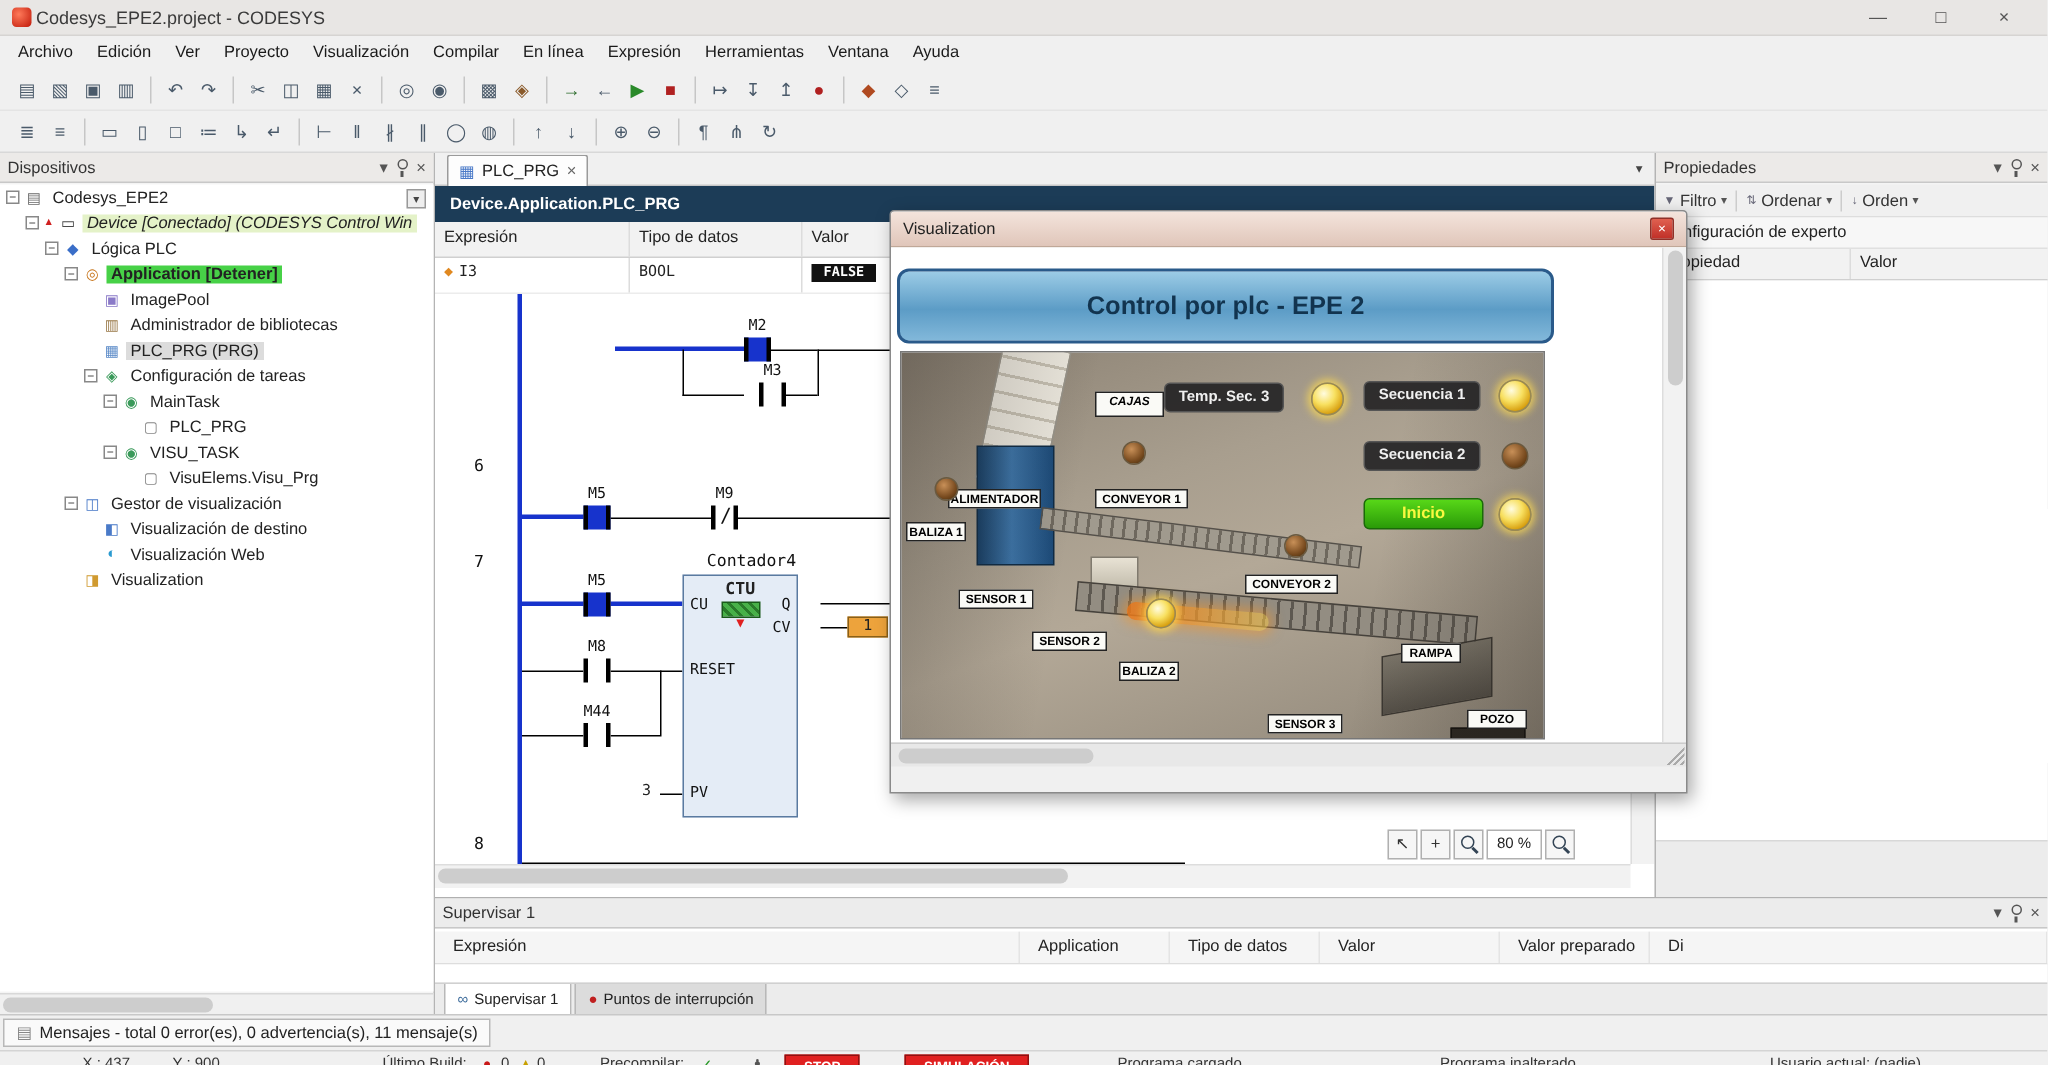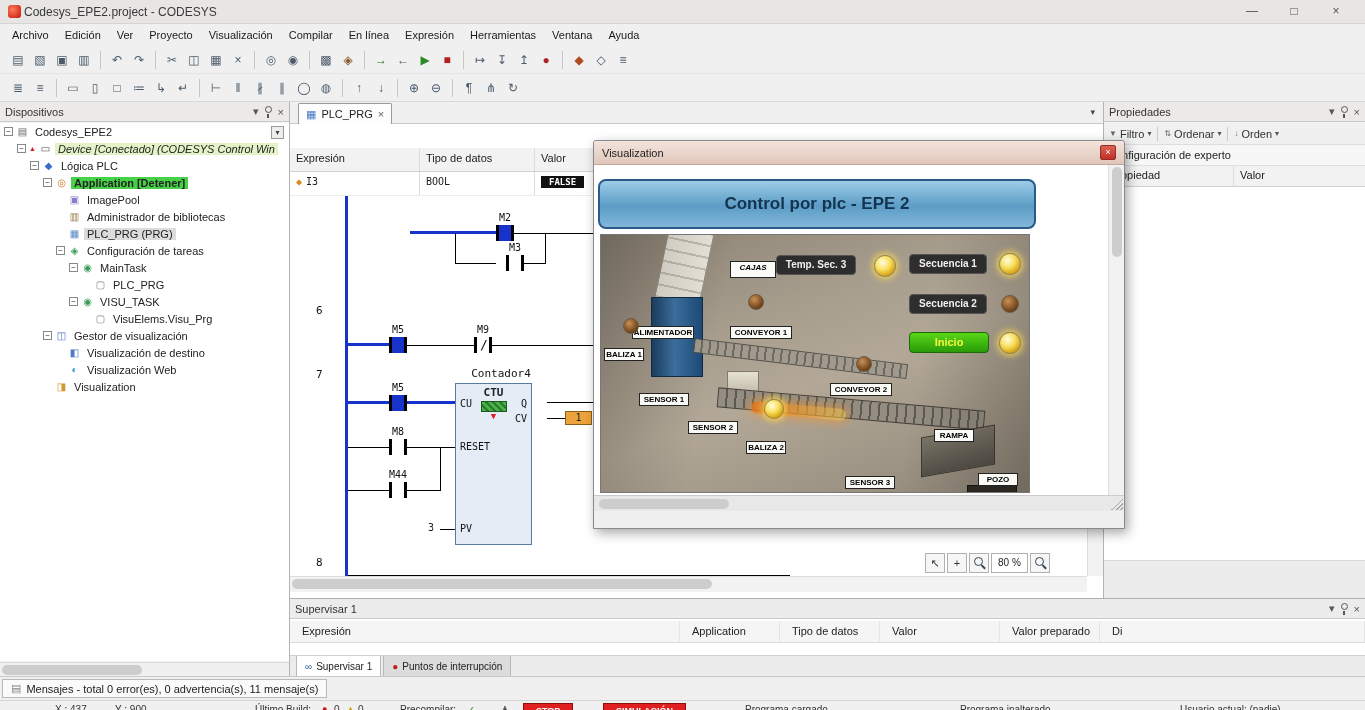--- a/index.html
+++ b/index.html
@@ -326,20 +326,21 @@
 
   <div id="editor">
     <div id="tabbar">
       <div id="plc-tab">
         <span style="color:#4a7ac8">▦</span>
         <span>PLC_PRG</span>
         <span style="color:#666">×</span>
       </div>
       <span class="abs" style="right:8px;top:5px;color:#444;font-size:9px">▾</span>
     </div>
+    <div id="crumb">Device.Application.PLC_PRG</div>
 
     <div id="wtable">
       <div class="wt-head">
         <span class="wt-cell" style="width:130px">Expresión</span>
         <span class="wt-cell" style="width:115px">Tipo de datos</span>
         <span class="wt-cell" style="width:68px">Valor</span>
         <span class="wt-cell" style="flex:1"></span>
       </div>
       <div class="wt-row">
         <span class="wt-cell" style="width:130px"><i style="color:#e08820;font-style:normal;margin-right:4px">◆</i><span>I3</span></span>

